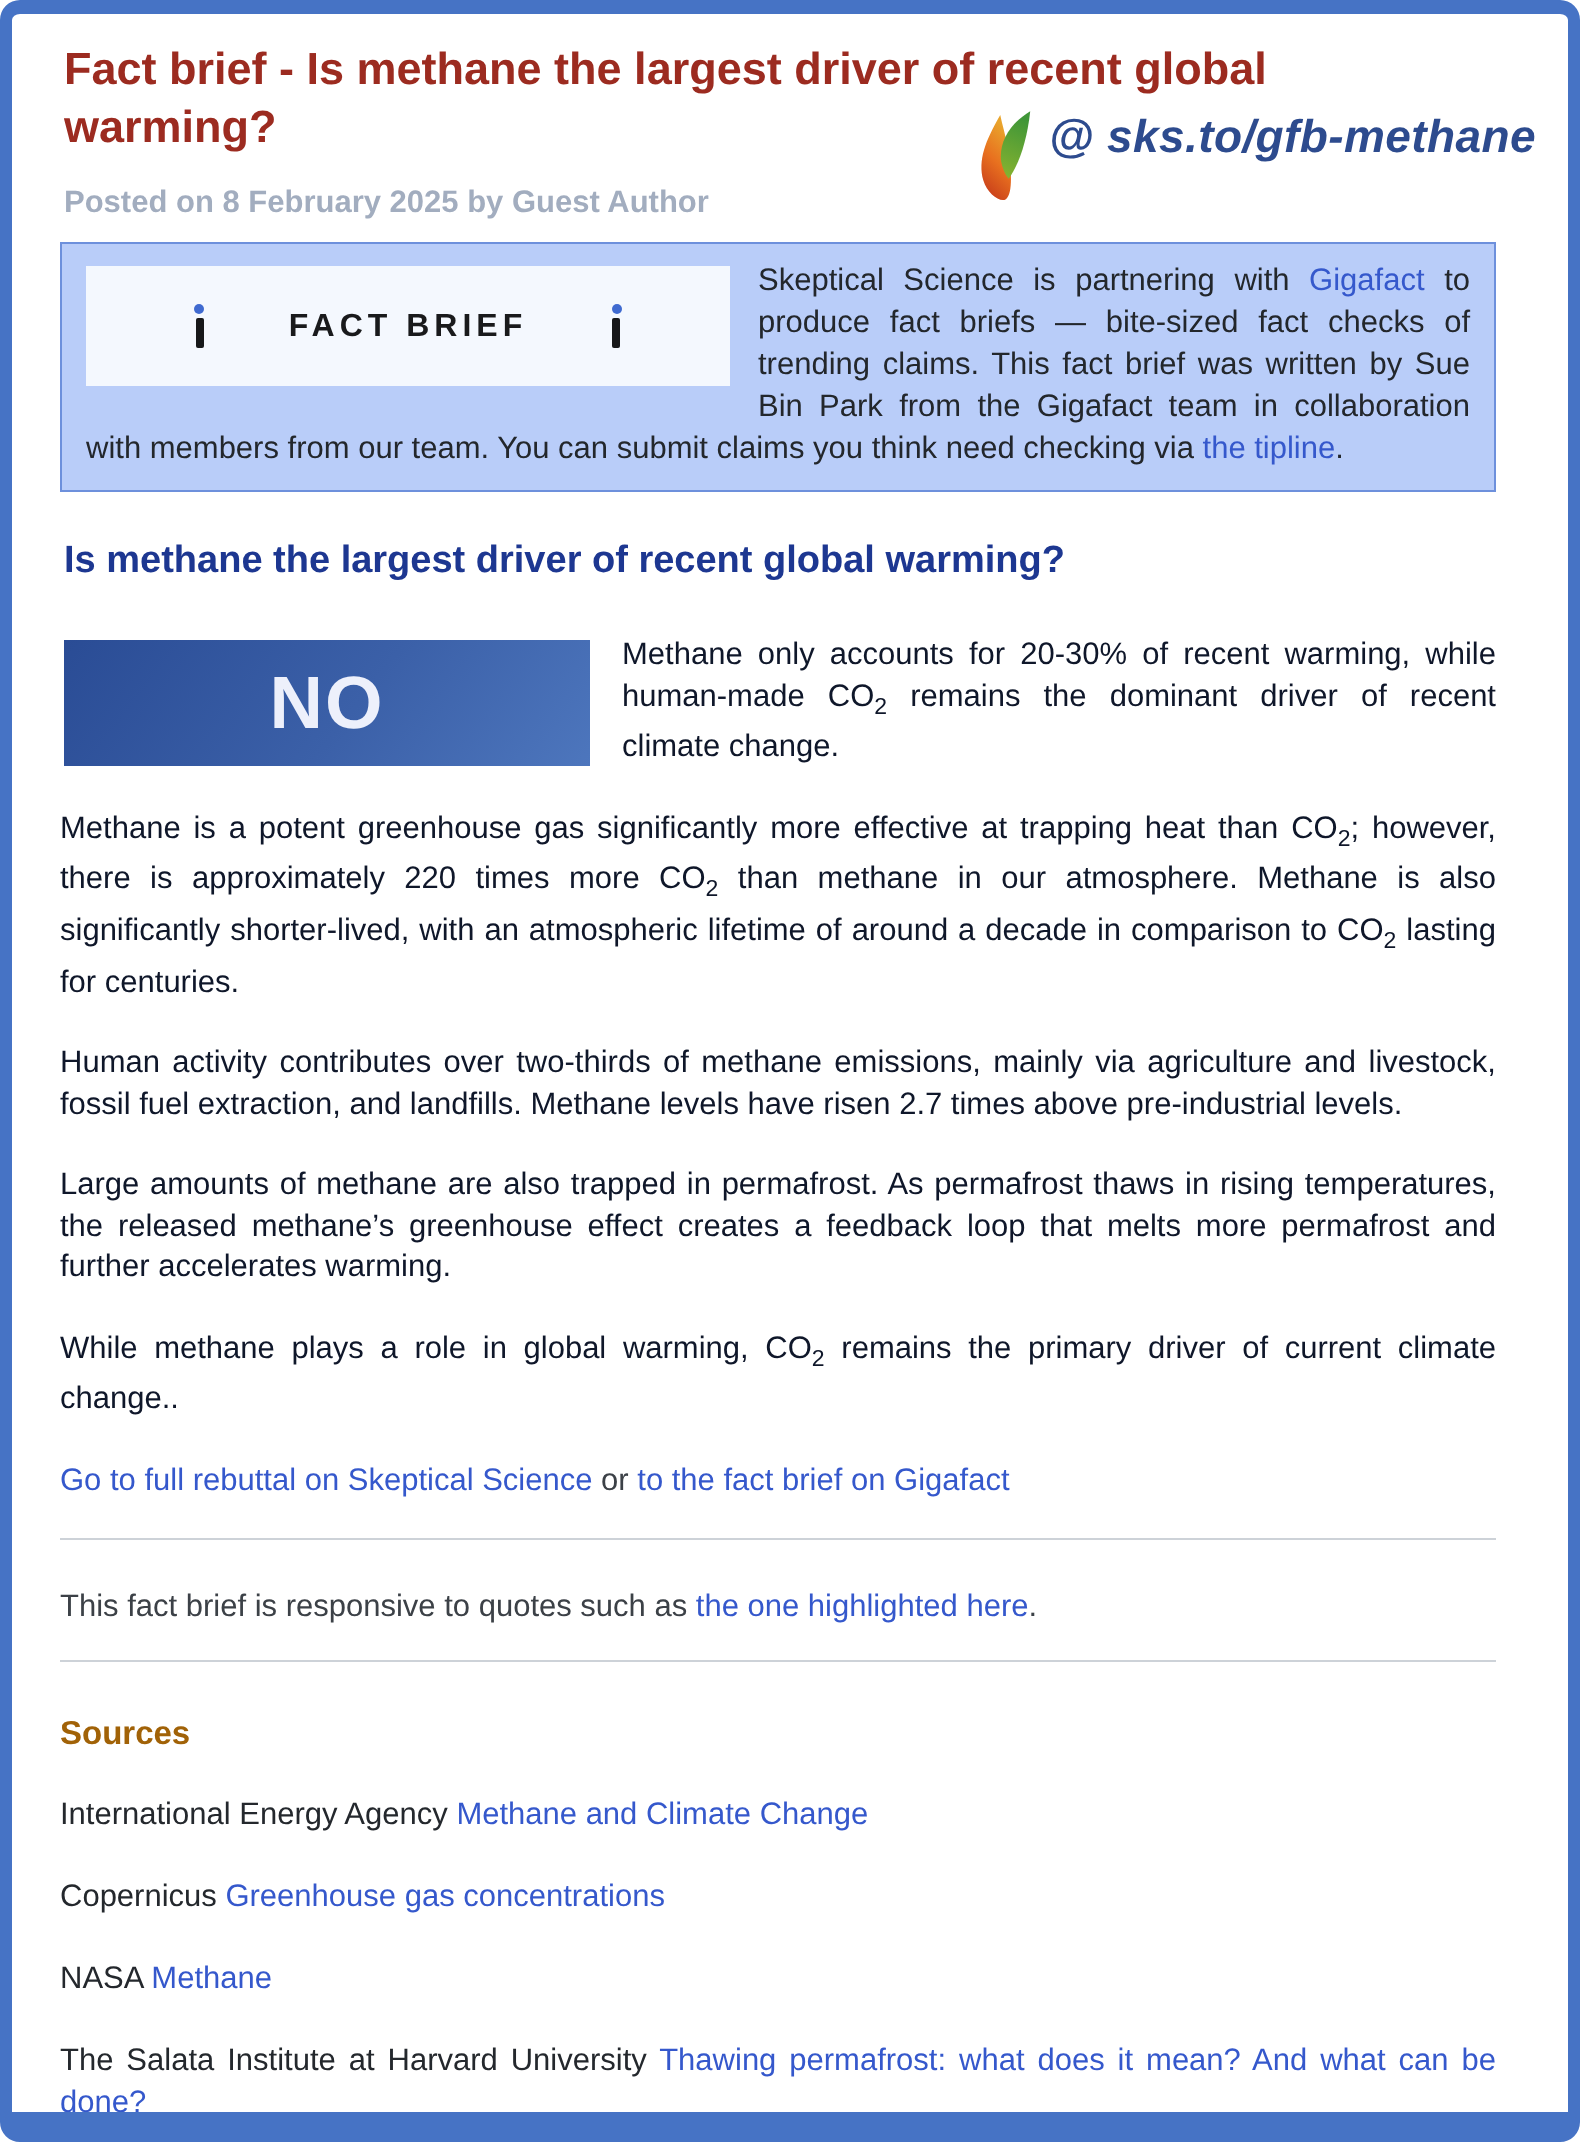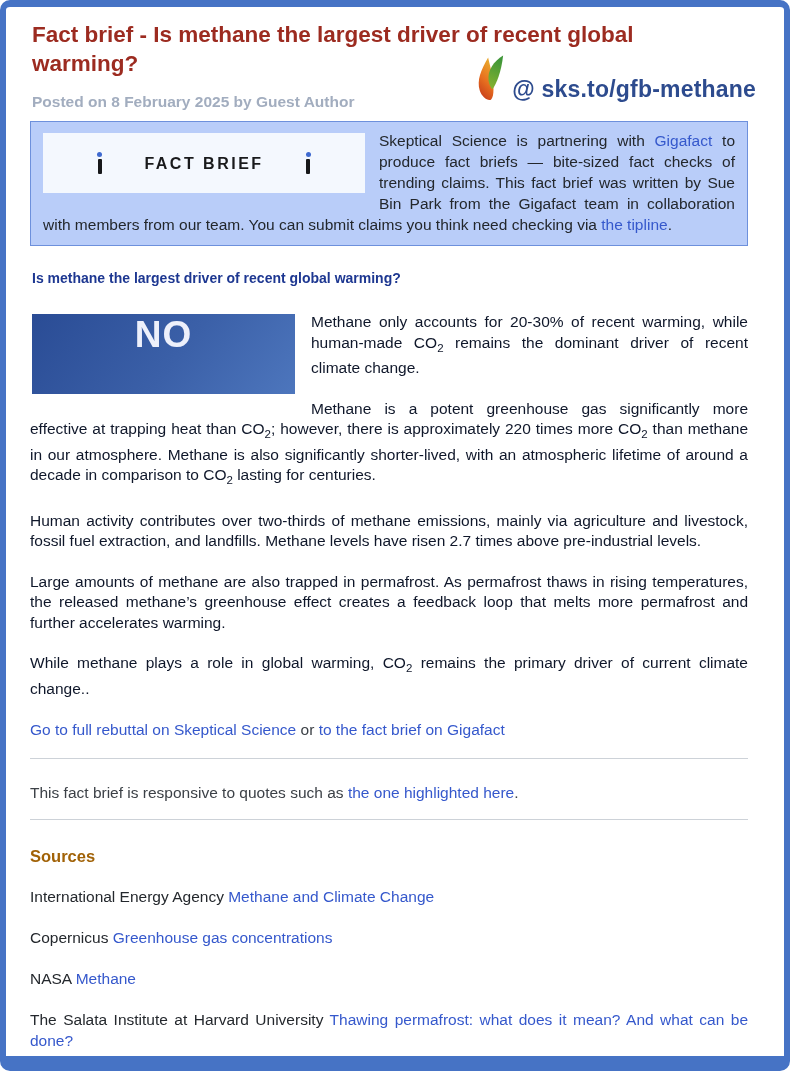--- a/index.html
+++ b/index.html
@@ -22,22 +22,22 @@
     margin:6px 0 0 2px;
     max-width:650px;
     font-size:22.5px;
     line-height:1.27;
     font-weight:bold;
     color:#9c2b20;
   }
 
   .share {
     position:absolute;
-    top:48px; right:28px;
-    display:flex; align-items:flex-end; gap:7px;
+    top:48px; right:16px;
+    display:flex; align-items:flex-start; gap:7px;font-style:italic;
   }
   .share-text {
     color:#2d4b8e;
     font-size:23px;
     font-weight:bold;
     letter-spacing:0.2px;
   }
 
   .byline {
     margin:15px 0 10px 2px;
@@ -69,32 +69,32 @@
     font-size:16px;
     letter-spacing:2.5px;
     color:#191a1c;
   }
   .ichar { display:flex; flex-direction:column; align-items:center; gap:2px; }
   .idot  { width:5px; height:5px; border-radius:50%; background:#3f6ad0; }
   .istem { width:4px; height:15px; background:#17181a; border-radius:1px; }
 
   h2.question {
     margin:24px 0 26px 2px;
-    font-size:14px;
+    font-size:19px;
     font-weight:bold;
     color:#1d3791;
   }
 
   .body-text { }
   .no-badge {
     float:left;
-    width:263px; height:80px;
+    width:263px; height:63px;
     margin:2px 16px 10px 2px;
     background:linear-gradient(128deg,#2a4c95 0%,#3b60a8 55%,#4d76bd 100%);
-    display:flex; justify-content:center;
+    display:flex; align-items:center; justify-content:center;
     color:#edf0fb;
     font-size:37px;
     font-weight:bold;
     letter-spacing:1px;
   }
   p.body {
     margin:0 0 20px 0;
     font-size:15.5px;
     line-height:20.5px;
     color:#0f172a;

